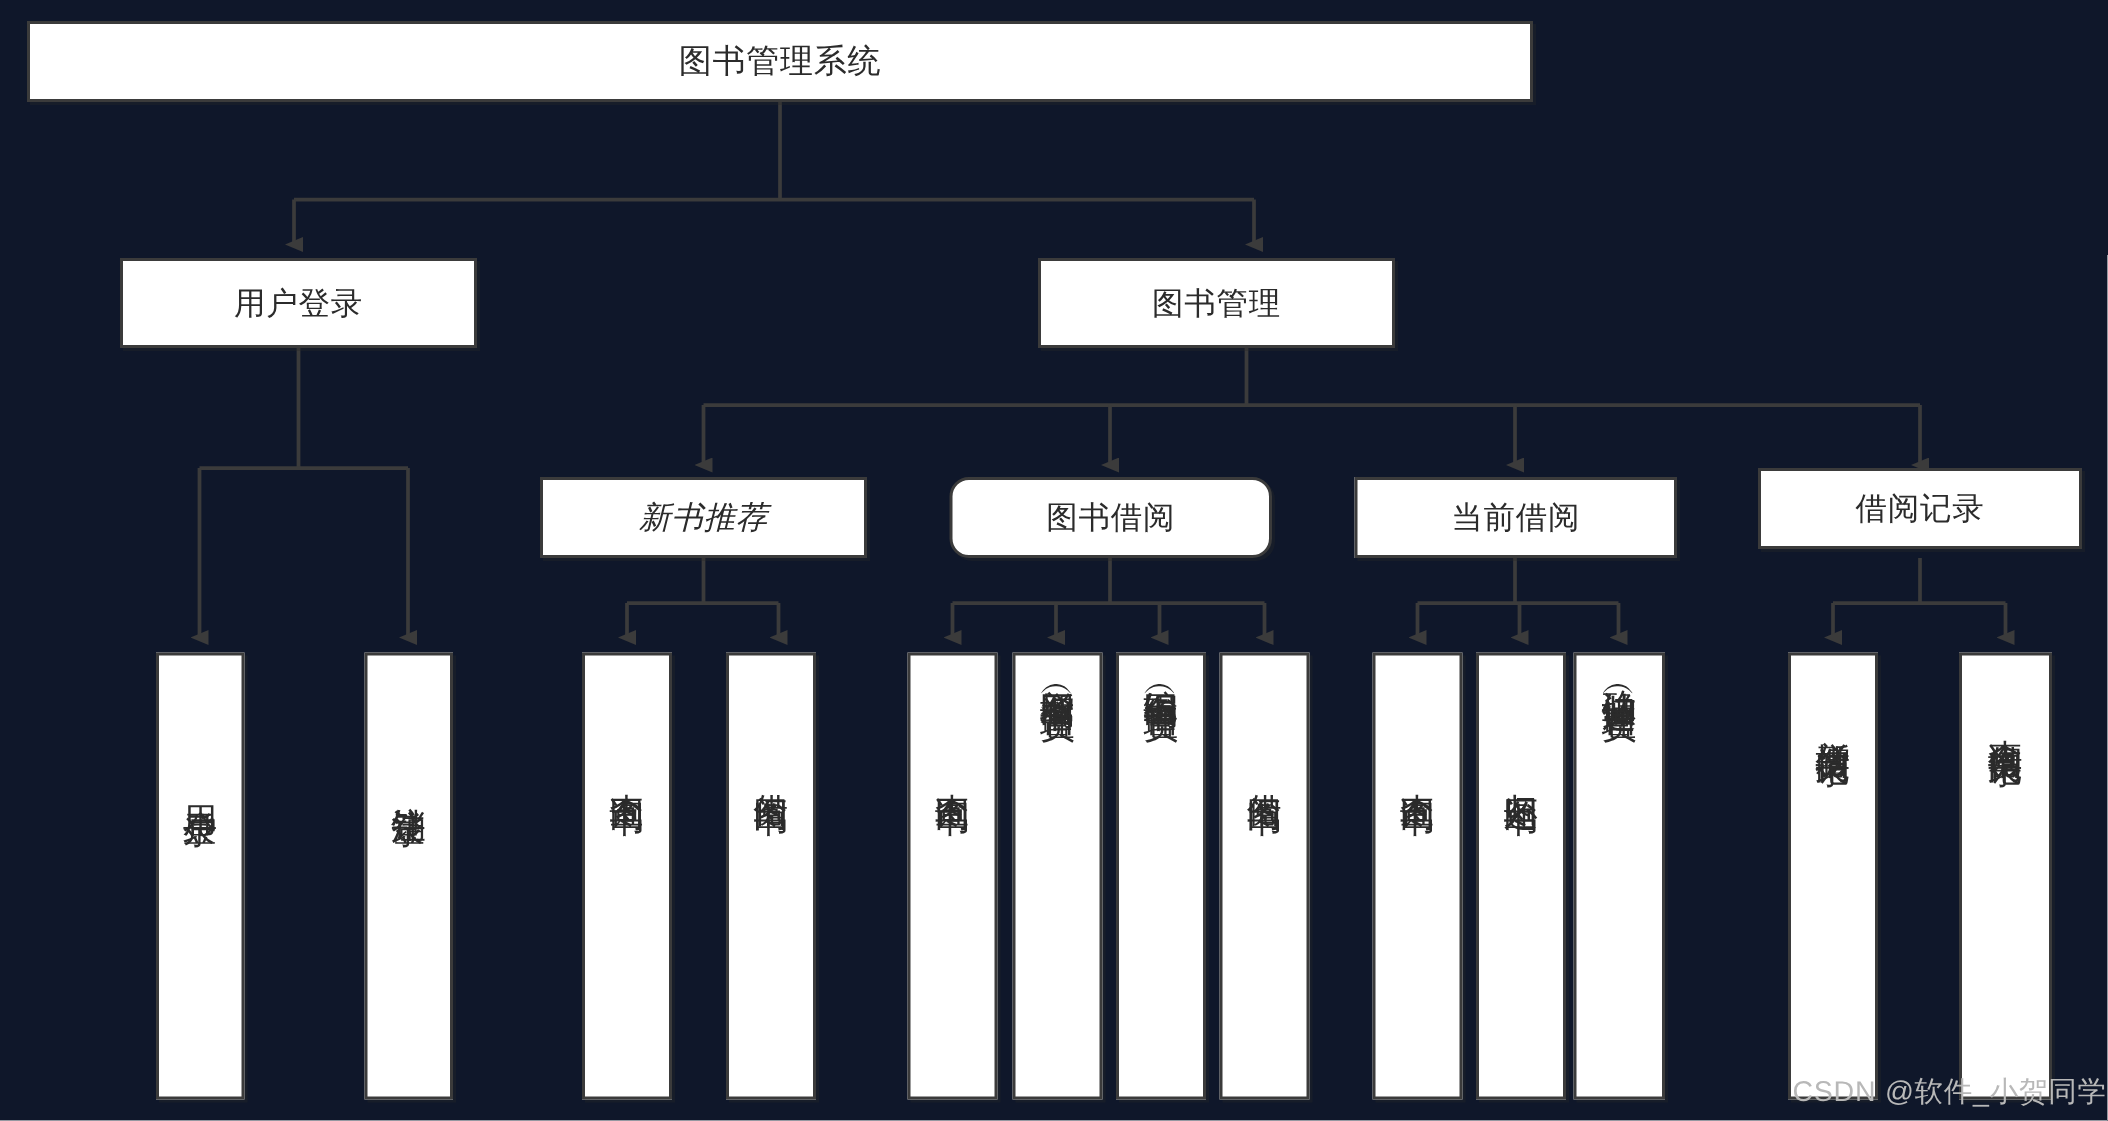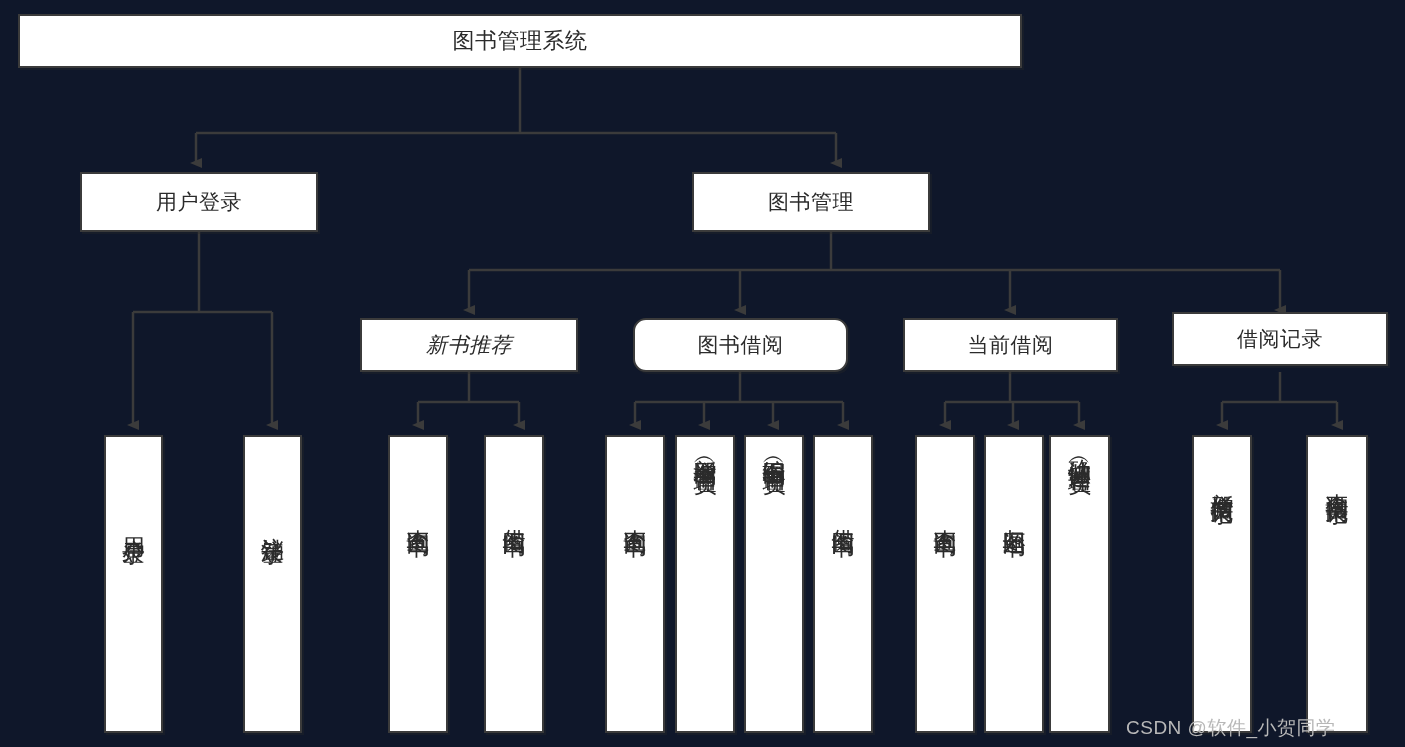--- a/index.html
+++ b/index.html
@@ -182,15 +182,15 @@
     <span class="vtext" style="margin-top:2px;">确认归还（管理员）</span>
   </div>
 
   <div class="node node-v" style="left:1192px; top:435px; width:60px; height:298px;">
     <span class="vtext" style="margin-top:36px;">新增借阅记录</span>
   </div>
   <div class="node node-v" style="left:1306px; top:435px; width:62px; height:298px;">
     <span class="vtext" style="margin-top:36px;">查询借阅记录</span>
   </div>
 
-  <div class="watermark" style="left:1126px; top:715px;">CSDN @软件_小贺同学</div>
+  <div class="watermark" style="left:1195px; top:715px;">CSDN @软件_小贺同学</div>
 
 </div>
 
 </body></html>

